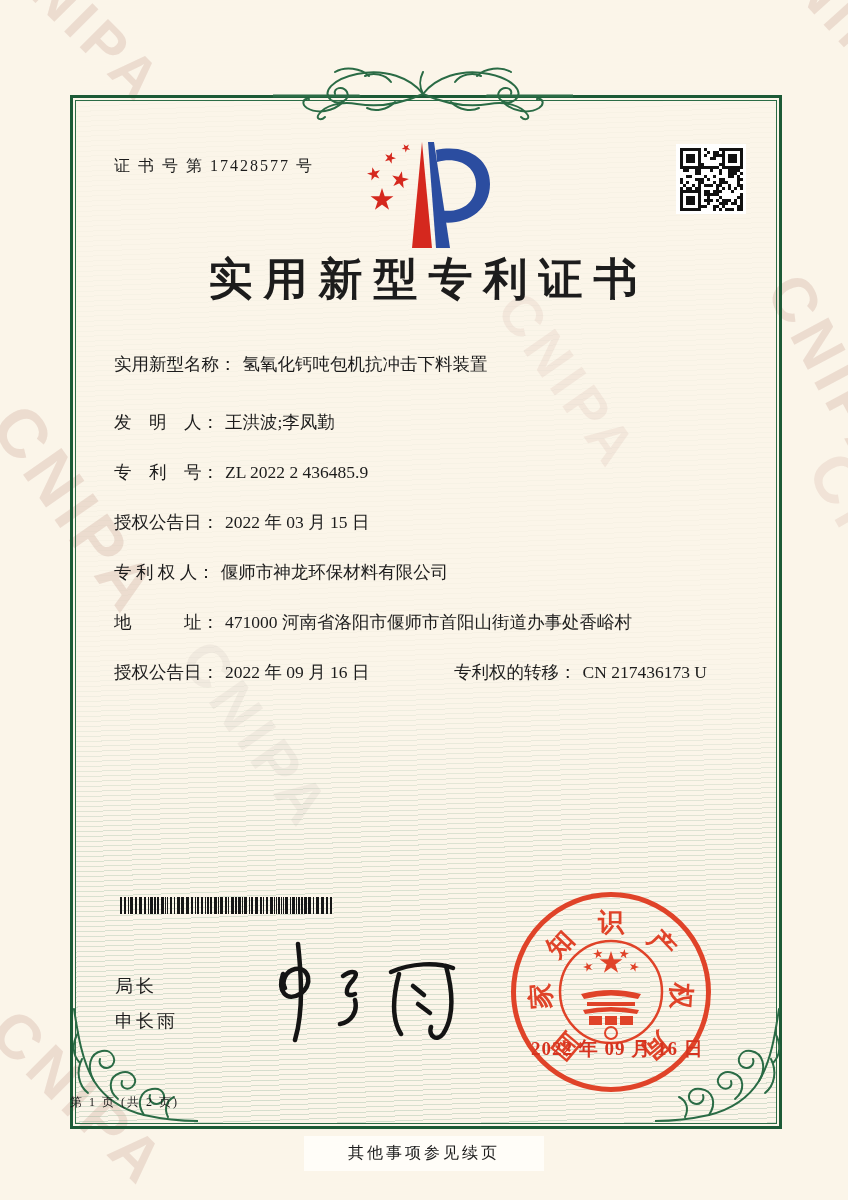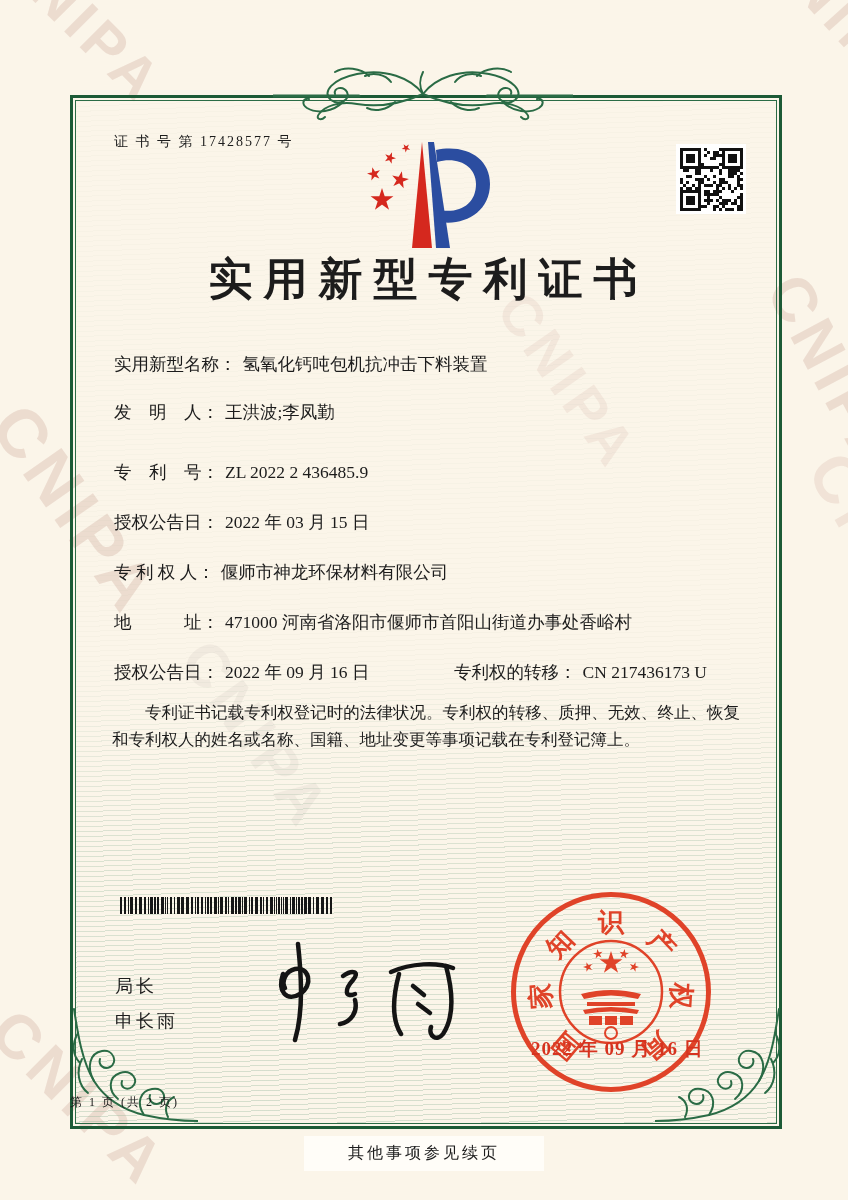--- a/index.html
+++ b/index.html
@@ -39,35 +39,35 @@
     -webkit-mask-image:linear-gradient(180deg, rgba(0,0,0,.10) 0%, rgba(0,0,0,.12) 55%, rgba(0,0,0,.85) 72%, #000 100%);
     mask-image:linear-gradient(180deg, rgba(0,0,0,.10) 0%, rgba(0,0,0,.12) 55%, rgba(0,0,0,.85) 72%, #000 100%);
     pointer-events:none;
   }
   .flourish-top{position:absolute;left:273px;top:58px;z-index:3;}
   .corner-flourish{position:absolute;z-index:3;}
   .cf-bl{left:68px;top:1005px;}
   .cf-br{left:655px;top:1005px;transform:scaleX(-1);}
   
   .cert-no{
-    position:absolute;left:114px;top:133px;font-size:14px;letter-spacing:2px;z-index:4;
+    position:absolute;left:114px;top:156px;font-size:16px;letter-spacing:2px;z-index:4;
   }
   .logo{position:absolute;left:338px;top:136px;z-index:4;}
   .qr{position:absolute;left:676px;top:144px;width:70px;height:70px;background:#fff;
       display:flex;align-items:center;justify-content:center;z-index:4;}
   .title{
     position:absolute;left:70px;top:250px;width:706px;text-align:center;
     font-size:44px;font-weight:700;letter-spacing:11px;text-indent:11px;z-index:4;
   }
   
   .fields{position:absolute;left:114px;top:352px;width:625px;z-index:4;font-size:17.5px;}
   .row{position:absolute;left:0;white-space:nowrap;}
   .row .label{display:inline-block;}
   .row .value{margin-left:6px;}
-  .r0{top:0;}.r1{top:48px;}.r2{top:108px;}.r3{top:158px;}.r4{top:208px;}.r5{top:258px;text-align:right;}.r6{top:308px;}
+  .r0{top:0;}.r1{top:58px;}.r2{top:108px;}.r3{top:158px;}.r4{top:208px;}.r5{top:258px;text-align:right;}.r6{top:308px;}
   .pair2{position:absolute;left:340px;top:0;}
   
   .body-text{
     position:absolute;left:112px;top:700px;width:628px;z-index:4;
     font-size:16.5px;line-height:1.62;text-align:justify;
   }
   .body-text p{margin:0;text-indent:2em;}
   
   .barcode{position:absolute;left:120px;top:897px;width:215px;height:17px;z-index:4;}
   .barcode svg rect{fill:#161616;}
@@ -430,21 +430,20 @@
   </div>
   <div class="row r6">
     <span class="label">授权公告日：</span><span class="value">2022 年 09 月 16 日</span>
     <span class="pair2">
       <span class="label">专利权的转移：</span><span class="value">CN 217436173 U</span>
     </span>
   </div>
 </div>
 
 <div class="body-text">
-  <p>专利证书记载专利权登记时的法律状况。专利权的转移、质押、无效、终止、恢复和专利权人的姓名或名称、国籍、地址变更等事项记载在专利登记簿上。</p>
 </div>
 
 <div class="barcode"><svg width="215" height="17" viewBox="0 0 215 17">
       <rect x="0" y="0" width="2" height="17"></rect>
       <rect x="4" y="0" width="2" height="17"></rect>
       <rect x="8" y="0" width="1" height="17"></rect>
       <rect x="10" y="0" width="3" height="17"></rect>
       <rect x="15" y="0" width="2" height="17"></rect>
       <rect x="19" y="0" width="3" height="17"></rect>
       <rect x="24" y="0" width="2" height="17"></rect>

